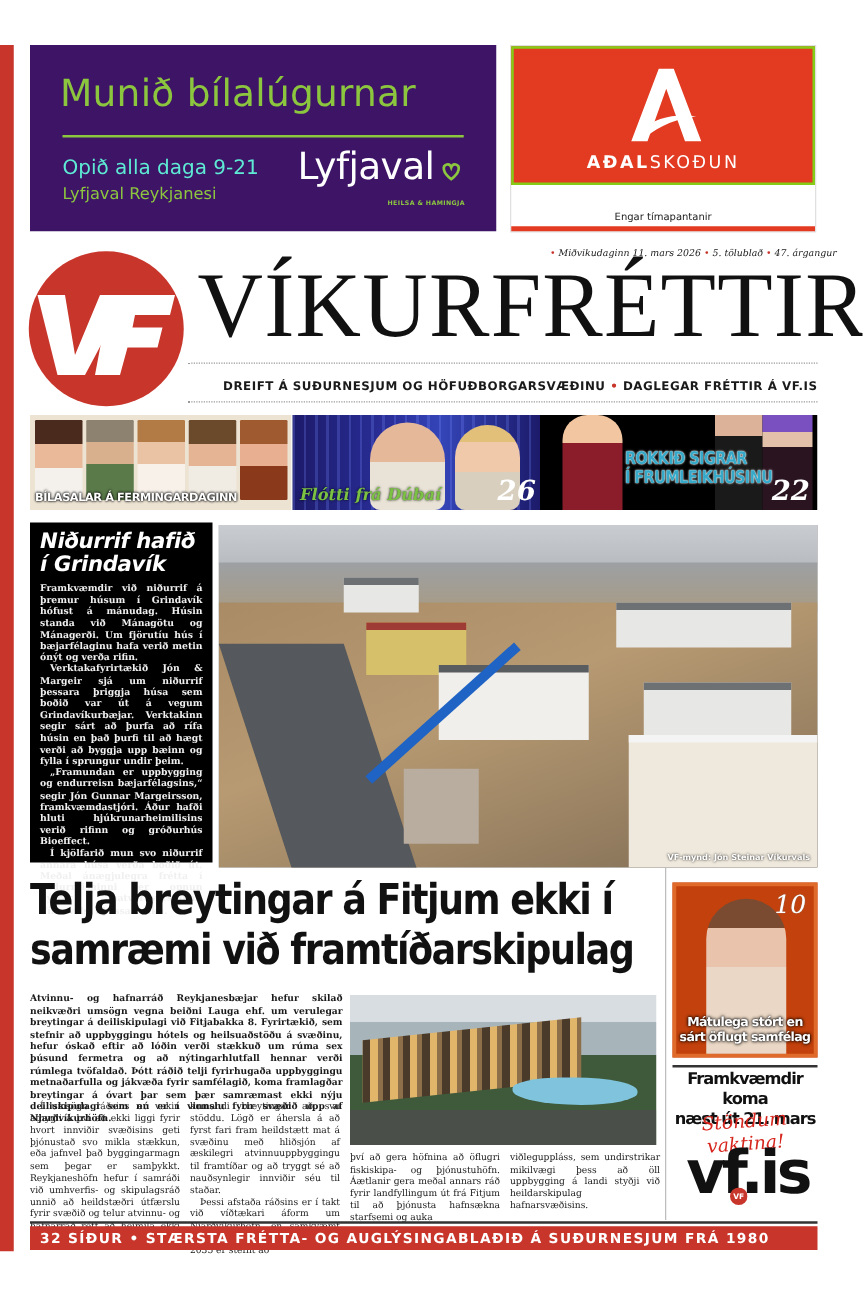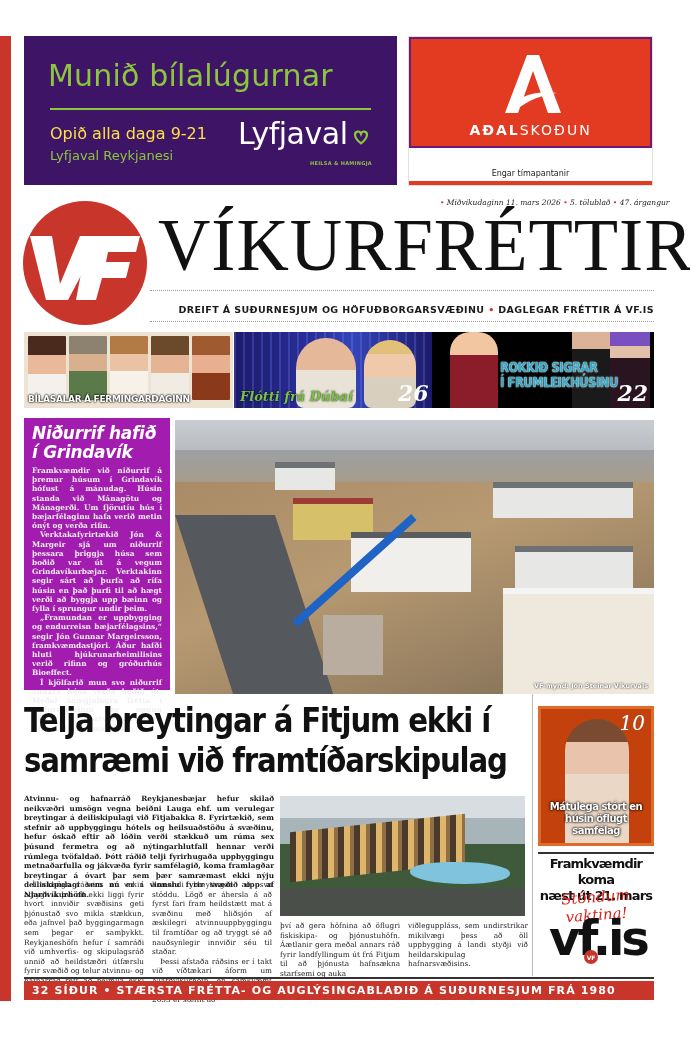--- a/index.html
+++ b/index.html
@@ -8,29 +8,29 @@
 
   .abs { position: absolute; }
 
   
   .left-stripe { left: 0; top: 36px; width: 11px; height: 965px; background: #c8352b; }
 
   
   .ad-lyf { left: 24px; top: 36px; width: 373px; height: 149px; background: #3d1466; color: #fff; font-family: "DejaVu Sans", sans-serif; }
   .ad-lyf .headline { position: absolute; left: 24px; top: 22px; font-size: 30px; font-weight: 500; color: #8cc63f; letter-spacing: 0.2px; }
   .ad-lyf .rule { position: absolute; left: 26px; right: 26px; top: 72px; height: 2px; background: #8cc63f; }
-  .ad-lyf .hours { position: absolute; left: 26px; top: 88px; font-size: 16px; color: #fde047; }
+  .ad-lyf .hours { position: absolute; left: 26px; top: 88px; font-size: 16px; color: #5eead4; }
   .ad-lyf .store { position: absolute; left: 26px; top: 112px; font-size: 13px; color: #8cc63f; }
   .ad-lyf .brand { position: absolute; left: 214px; top: 80px; font-size: 30px; font-weight: 500; color: #ffffff; letter-spacing: -0.5px; }
   .ad-lyf .heart { position: absolute; left: 328px; top: 92px; width: 18px; height: 18px; }
   .ad-lyf .tagline { position: absolute; left: 286px; top: 124px; font-size: 5px; color: #8cc63f; letter-spacing: 0.3px; font-weight: bold; }
 
   
   .ad-adal { left: 408px; top: 36px; width: 245px; height: 150px; background: #ffffff; border: 1px solid #e0e0e0; font-family: "DejaVu Sans", sans-serif; }
-  .ad-adal .panel { position: absolute; left: 0; top: 0; width: 243px; height: 111px; background: #e23b22; border: 2px solid #701a75; }
+  .ad-adal .panel { position: absolute; left: 0; top: 0; width: 243px; height: 111px; background: #e23b22; border: 2px solid #84cc16; }
   .ad-adal .logo-a { position: absolute; left: 92px; top: 14px; width: 60px; height: 62px; }
   .ad-adal .wordmark { position: absolute; left: 0; right: 0; top: 83px; text-align: center; color: #fff; font-size: 14px; letter-spacing: 2px; }
   .ad-adal .wordmark b { font-weight: bold; }
   .ad-adal .addr { position: absolute; left: 0; right: 0; top: 116px; text-align: center; color: #e23b22; font-size: 12px; font-weight: bold; letter-spacing: 0.3px; }
   .ad-adal .note { position: absolute; left: 0; right: 0; top: 132px; text-align: center; color: #222; font-size: 8px; }
   .ad-adal .bar { position: absolute; left: 0; right: 0; bottom: 0; height: 4px; background: #e23b22; }
 
   
   .dateline { left: 440px; top: 198px; width: 214px; text-align: right; font-size: 7.5px; font-style: italic; font-family: "DejaVu Serif", serif; color: #222; white-space: nowrap; }
   .dateline .dot { color: #c8352b; }
@@ -54,21 +54,21 @@
   .promo-2 .num { position: absolute; right: 6px; bottom: 2px; font-family: "DejaVu Serif", serif; font-style: italic; font-weight: bold; font-size: 22px; color: #fff; text-align: center; }
   .promo-3 { position: absolute; left: 408px; top: 0; width: 222px; height: 76px; background: #000000; }
   .promo-3 .p1 { position: absolute; left: 18px; top: 0; width: 48px; height: 76px; background: linear-gradient(#f2c6a0 0 30%, #8b1d2a 30% 100%); border-radius: 20px 20px 0 0; }
   .promo-3 .p2 { position: absolute; left: 140px; top: 0; width: 38px; height: 76px; background: linear-gradient(#dcb398 0 22%, #1a1a1a 22% 100%); }
   .promo-3 .p3 { position: absolute; left: 178px; top: 0; width: 40px; height: 76px; background: linear-gradient(#7a4fbf 0 18%, #e3c0aa 18% 34%, #2a1420 34% 100%); }
   .promo-3 .cap { position: absolute; left: 68px; top: 28px; font-family: "DejaVu Sans", sans-serif; font-weight: bold; font-size: 14px; line-height: 15px; color: #36a9c9; text-shadow: 0 0 2px #fff, 0 0 1px #fff; letter-spacing: -0.5px; transform: scaleX(0.82); transform-origin: left; white-space: nowrap; }
   .promo-3 .num { position: absolute; right: 6px; bottom: 2px; font-family: "DejaVu Serif", serif; font-style: italic; font-weight: bold; font-size: 22px; color: #fff; }
   .promo-2 .num.left { left: 164px; right: auto; }
 
   
-  .grind { left: 24px; top: 418px; width: 146px; height: 272px; background: #a21caf; color: #fff; padding: 6px 8px; }
+  .grind { left: 24px; top: 418px; width: 146px; height: 272px; background: #000000; color: #fff; padding: 6px 8px; }
   .grind h2 { font-family: "DejaVu Sans", sans-serif; font-style: italic; font-weight: bold; font-size: 17px; line-height: 19px; color: #fff; margin-bottom: 4px; letter-spacing: -0.3px; }
   .grind p { font-family: "DejaVu Serif", serif; font-size: 7.4px; line-height: 9.2px; text-align: justify; color: #f0f0f0; font-weight: bold; }
   .grind p + p { text-indent: 8px; }
 
   
   .photo-main { left: 175px; top: 420px; width: 479px; height: 274px; overflow: hidden; background: #8a8a86; }
   .photo-main .sky { position: absolute; left: 0; top: 0; width: 100%; height: 32px; background: linear-gradient(#c9ccd0, #b8bcc1); }
   .photo-main .town { position: absolute; left: 0; top: 30px; width: 100%; height: 40px; background: linear-gradient(#9da0a4, #a89b84); }
   .photo-main .ground { position: absolute; left: 0; top: 62px; width: 100%; height: 212px; background: linear-gradient(160deg, #a98c66 0%, #b79a72 40%, #7f6c55 100%); }
   .photo-main .road { position: absolute; left: 0; top: 95px; width: 100px; height: 200px; background: #55585c; transform: skewX(18deg); transform-origin: top left; }
@@ -236,21 +236,21 @@
 </div>
 <div class="abs col c4">
   <p>viðleguppláss, sem undirstrikar mikilvægi þess að öll uppbygging á landi styðji við heildarskipulag hafnarsvæðisins.</p>
 </div>
 
 <div class="abs side-rule"></div>
 
 <div class="abs feature">
   <div class="person"></div>
   <div class="num">10</div>
-  <div class="cap"><span>Mátulega stórt en</span><br><span>húsin öflugt samfélag</span></div>
+  <div class="cap"><span>Mátulega stórt en</span><br><span>sárt öflugt samfélag</span></div>
 </div>
 <div class="abs side-rule2"></div>
 <div class="abs next-issue"><span>Framkvæmdir koma</span><br><span>næst út 21. mars</span></div>
 <div class="abs slogan">Stöndum vaktina!</div>
 <div class="abs vfis">vf.is</div>
 <svg class="abs vfis-badge" viewBox="0 0 14 14">
   <circle cx="7" cy="7" r="7" fill="#c8352b"></circle>
   <text x="7" y="9.5" font-size="6" font-weight="bold" fill="#fff" text-anchor="middle" font-family="DejaVu Sans, sans-serif">VF</text>
 </svg>
 

